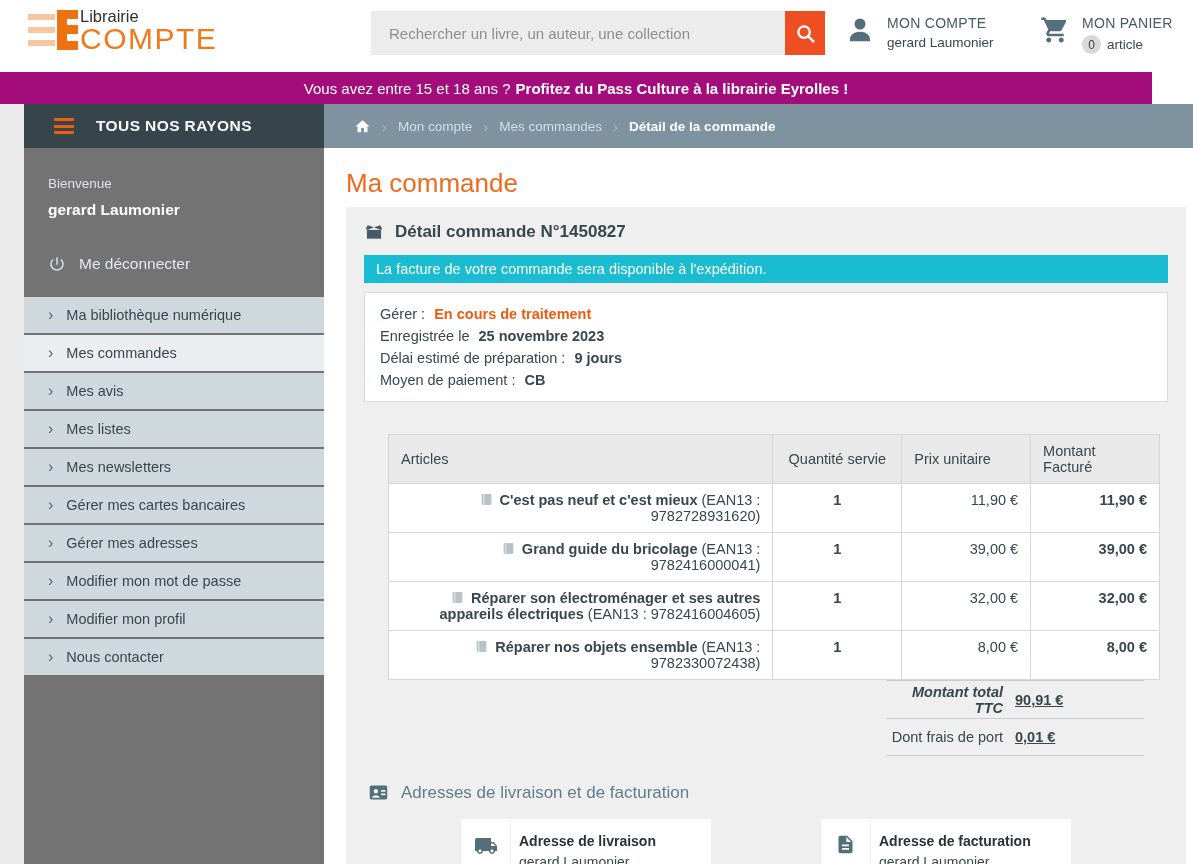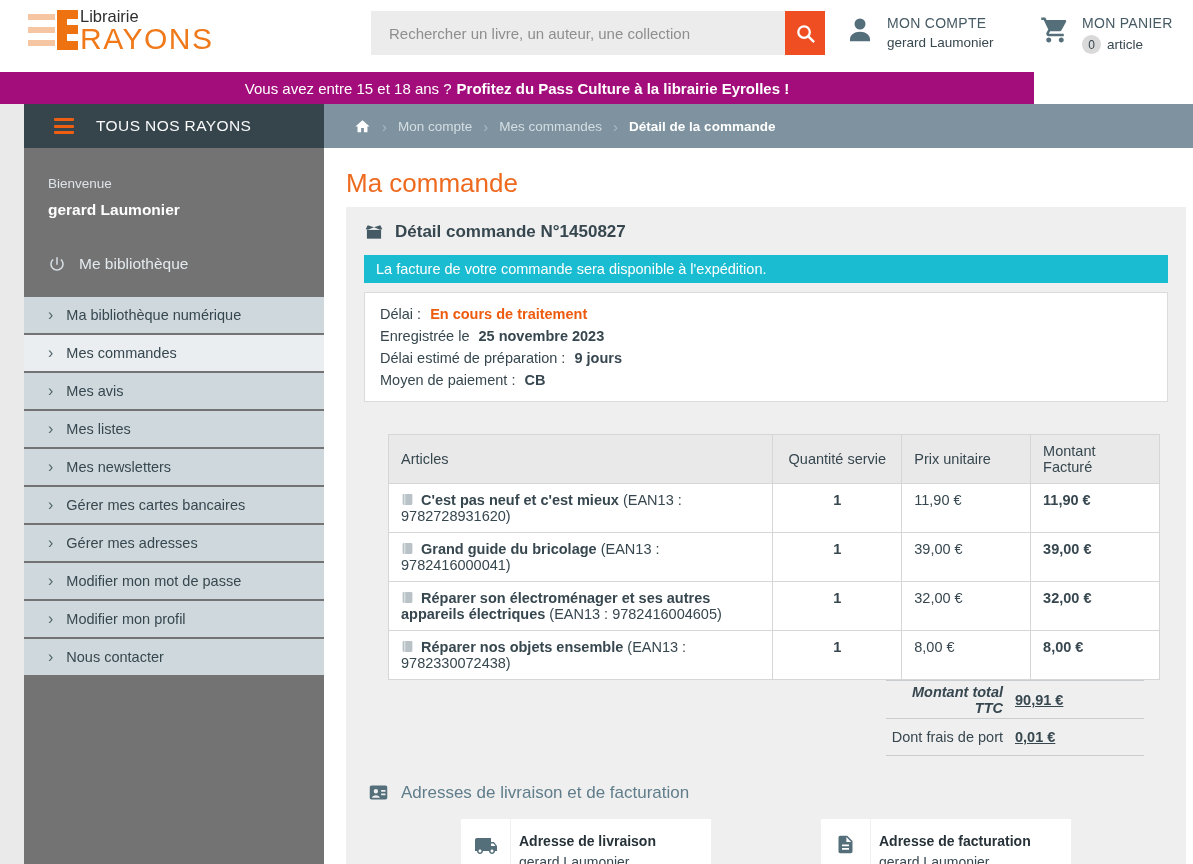--- a/index.html
+++ b/index.html
@@ -22,31 +22,31 @@
   .search-btn { width:44px; height:44px; border:none; background:#EF4E22; cursor:pointer;
                 display:flex; align-items:center; justify-content:center; }
 
   .hdr-group { position:absolute; top:15px; display:flex; gap:12px; cursor:pointer; }
   .hdr-group .txt1 { font-size:14px; font-weight:500; color:#455A64; letter-spacing:.3px; }
   .hdr-group .txt2 { font-size:13.5px; color:#37474F; margin-top:4px; }
   .badge { display:inline-flex; width:19px; height:19px; border-radius:50%; background:#D9D9D9;
            align-items:center; justify-content:center; font-size:12px; color:#37474F; margin-right:6px; }
 
   
-  .banner { position:absolute; left:0; top:72px; width:1034px; height:32px; background:#A30D7B;
+  .banner { position:absolute; left:0; top:72px; width:1152px; height:32px; background:#A30D7B;
             color:#fff; font-size:15px; display:flex; align-items:center; justify-content:center; cursor:pointer; }
   .banner b { margin-left:5px; }
 
   
   .left-strip { position:absolute; left:0; top:104px; width:24px; height:760px; background:#EAEAEA; }
   .rayons { position:absolute; left:24px; top:104px; width:300px; height:44px; background:#36444C;
             display:flex; align-items:center; padding-left:30px; cursor:pointer; }
   .burger { display:flex; flex-direction:column; gap:3.5px; }
   .burger span { width:20px; height:3px; background:#EE5F11; border-radius:1px; }
-  .rayons-label { color:#FAFAFA; font-size:15.5px; font-weight:400; letter-spacing:.4px; margin-left:22px; }
+  .rayons-label { color:#FAFAFA; font-size:15.5px; font-weight:700; letter-spacing:.4px; margin-left:22px; }
 
   .crumbbar { position:absolute; left:324px; top:104px; width:869px; height:44px; background:#7E939F;
               display:flex; align-items:center; padding-left:30px; gap:11px; font-size:13.5px; }
   .crumb { color:#D5DEE3; cursor:pointer; }
   .crumb-sep { color:#A9BAC4; font-size:15px; }
   .crumb-last { color:#FFFFFF; font-weight:600; }
 
   
   .sidebar { position:absolute; left:24px; top:148px; width:300px; height:840px; background:#737373; }
   .sb-welcome { padding:28px 24px 0; }
@@ -67,21 +67,21 @@
   .panel-head { display:flex; align-items:center; gap:11px; font-size:17px; font-weight:bold; color:#37474F; }
   .notice { margin-top:13px; height:28px; background:#19BCD1; color:#fff; font-size:14.5px;
             display:flex; align-items:center; padding:0 12px; }
   .status-box { margin-top:9px; background:#fff; border:1px solid #DBDBDB; padding:10px 15px;
                 font-size:14.5px; line-height:22px; color:#37474F; }
   .status-box .lbl { margin-right:5px; }
   .status-orange { color:#ED5B0F; font-weight:bold; }
 
   .table-wrap { margin:32px 24px 0; }
   table { width:772px; border-collapse:collapse; font-size:14.5px; color:#37474F; }
-  th, td { border:1px solid #D6D6D6; padding:8px 12px; }
+  th, td { border:1px solid #D6D6D6; padding:8px 12px;text-align:right; }
   th { background:#E9E9E9; font-weight:normal; text-align:left; }
   th.c, td.c { text-align:center; }
   th.r, td.r { }
   td { background:#fff; vertical-align:top; }
   td.qty { font-weight:bold; }
   td.amt { font-weight:bold; }
   .book-ico { margin-right:7px; vertical-align:-2px; }
   .art-title { font-weight:bold; cursor:pointer; }
 
   .totals { width:258px; margin-left:auto; }
@@ -105,21 +105,21 @@
 <div class="header">
   <div class="logo">
     <span class="pbar" style="top:4px"></span>
     <span class="pbar" style="top:17px"></span>
     <span class="pbar" style="top:30px"></span>
     <span class="estem"></span>
     <span class="earm" style="top:0"></span>
     <span class="earm" style="top:15px"></span>
     <span class="earm" style="top:31px"></span>
     <span class="logo-librairie">Librairie</span>
-    <span class="logo-yrolles">RAYONS</span>
+    <span class="logo-yrolles">COMPTE</span>
   </div>
 
   <div class="search">
     <input type="text" placeholder="Rechercher un livre, un auteur, une collection" style="">
     <button class="search-btn">
       <svg width="23" height="23" viewBox="0 0 24 24" fill="none" stroke="#fff" stroke-width="2.4">
         <circle cx="10.5" cy="10.5" r="6"></circle>
           <line x1="15.2" y1="15.2" x2="21" y2="21"></line>
       </svg>
     </button>
@@ -179,21 +179,21 @@
 </div>
 
 <div class="sidebar">
   <div class="sb-welcome">
     <div class="sb-bienvenue">Bienvenue</div>
     <div class="sb-user">gerard Laumonier</div>
     <div class="sb-logout">
       <svg width="18" height="18" viewBox="0 0 24 24" fill="#D8E0E5">
         <path d="M13 3h-2v10h2V3zm4.83 2.17l-1.42 1.42C17.99 7.86 19 9.81 19 12c0 3.87-3.13 7-7 7s-7-3.13-7-7c0-2.19 1.01-4.14 2.58-5.42L6.17 5.17C4.23 6.82 3 9.26 3 12c0 4.97 4.03 9 9 9s9-4.03 9-9c0-2.74-1.23-5.18-3.17-6.83z"></path>
       </svg>
-      <span>Me bibliothèque</span>
+      <span>Me déconnecter</span>
     </div>
   </div>
   <div class="sb-menu">
     <div class="menu-item">
       <span class="menu-chevron">›</span>
       <span>Ma bibliothèque numérique</span>
     </div>
     <div class="menu-item active">
       <span class="menu-chevron">›</span>
       <span>Mes commandes</span>
@@ -242,21 +242,21 @@
       <path d="M2 8.6L4.4 4l7.6 2.4L4.8 9.2z"></path>
       <path d="M22 8.6L19.6 4 12 6.4l7.2 2.8z"></path>
     </svg>
     <span>Détail commande N°1450827</span>
   </div>
 
   <div class="notice">La facture de votre commande sera disponible à l'expédition.</div>
 
   <div class="status-box">
     <div>
-      <span class="lbl">Délai :</span>
+      <span class="lbl">Gérer :</span>
       <span class="status-orange">En cours de traitement</span>
     </div>
     <div>
       <span class="lbl">Enregistrée le</span>
       <b>25 novembre 2023</b>
     </div>
     <div>
       <span class="lbl">Délai estimé de préparation :</span>
       <b>9 jours</b>
     </div>

